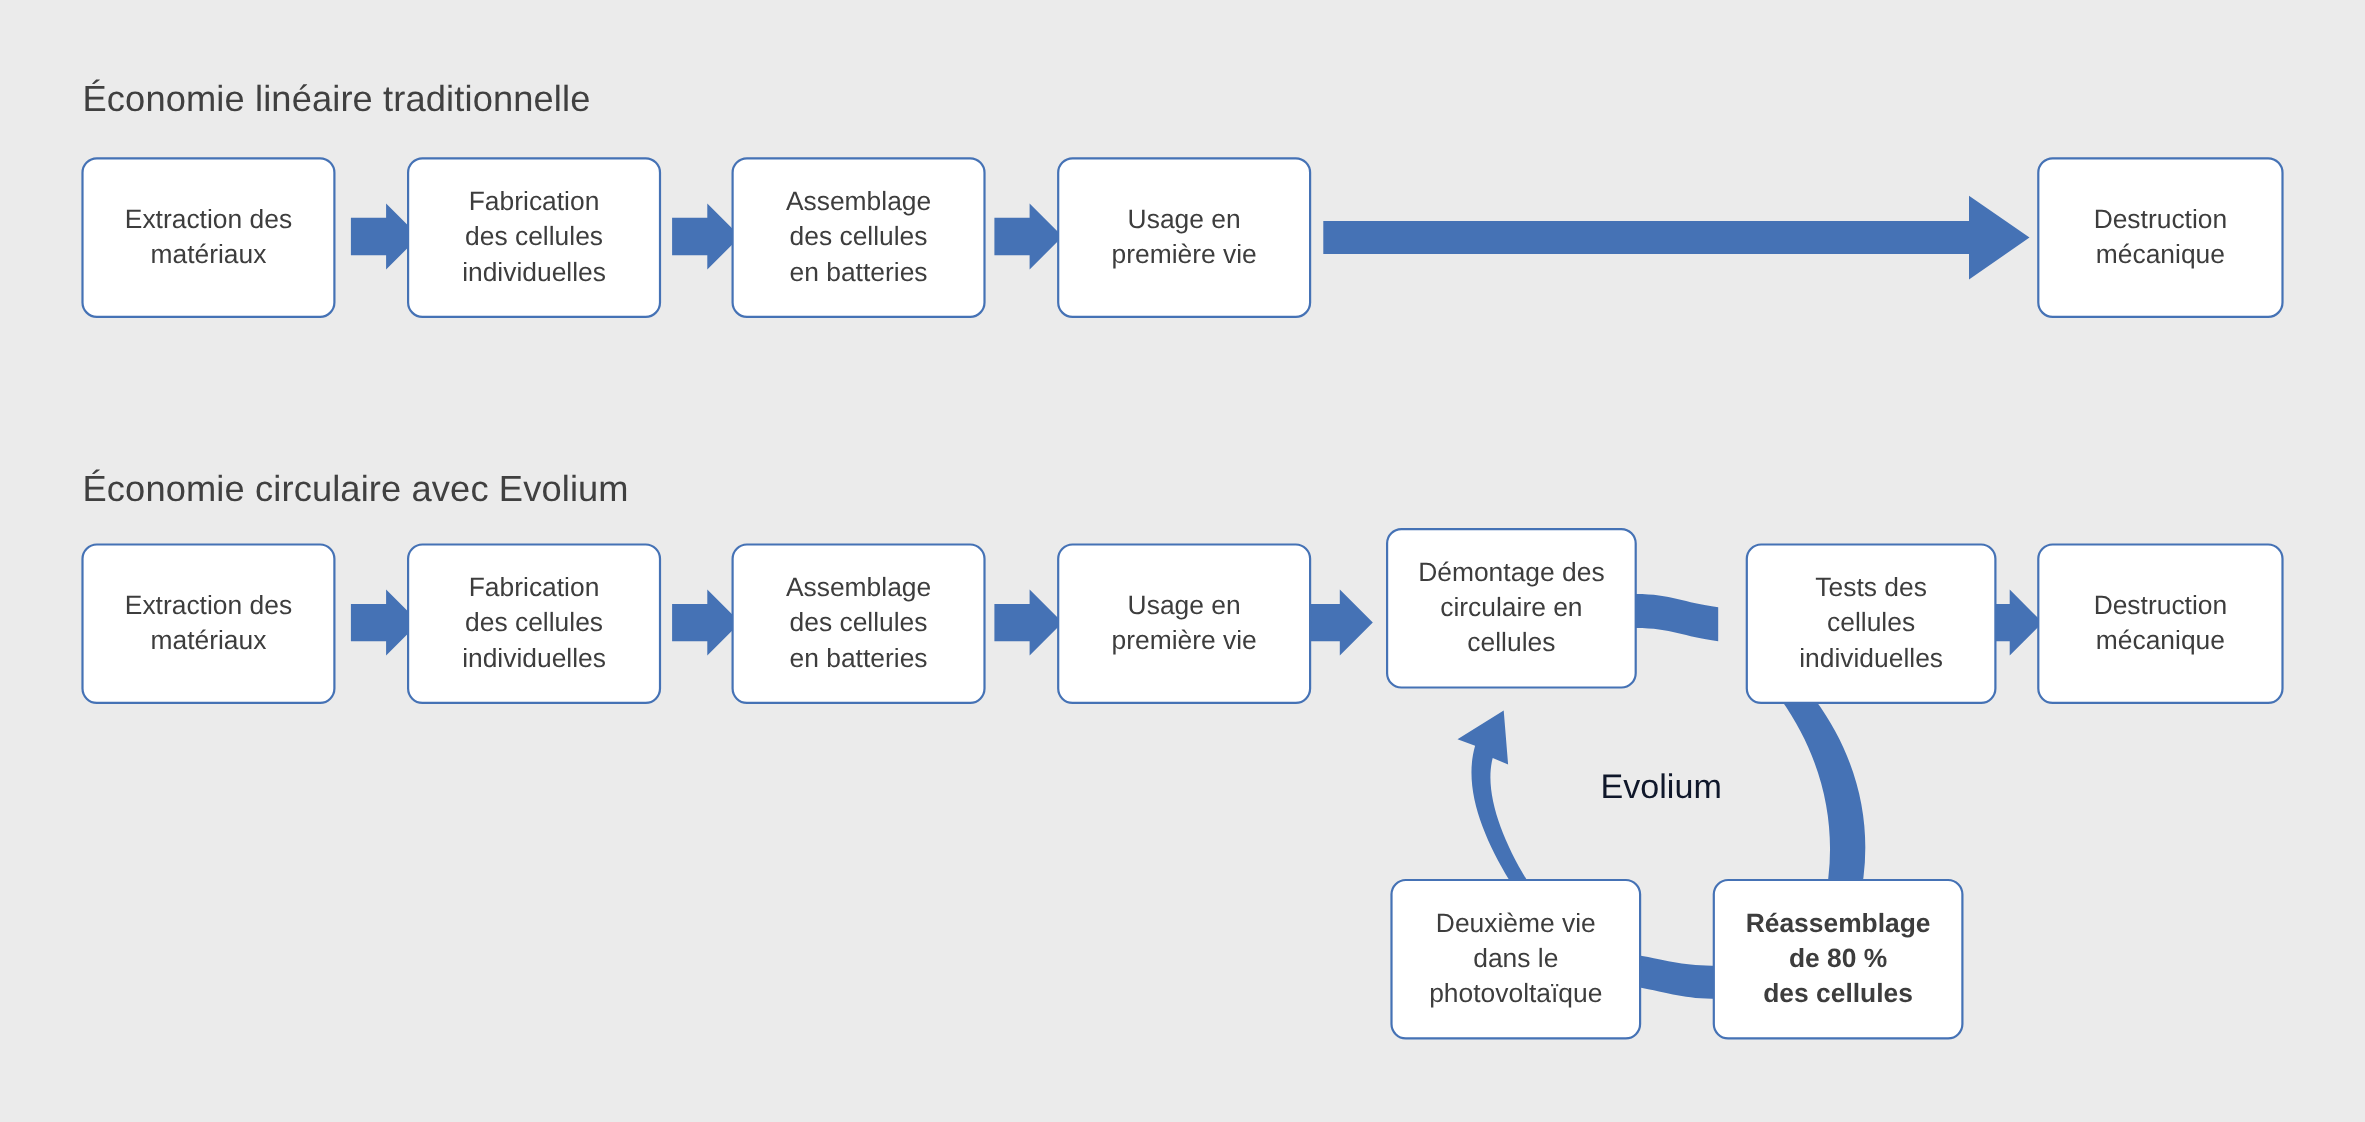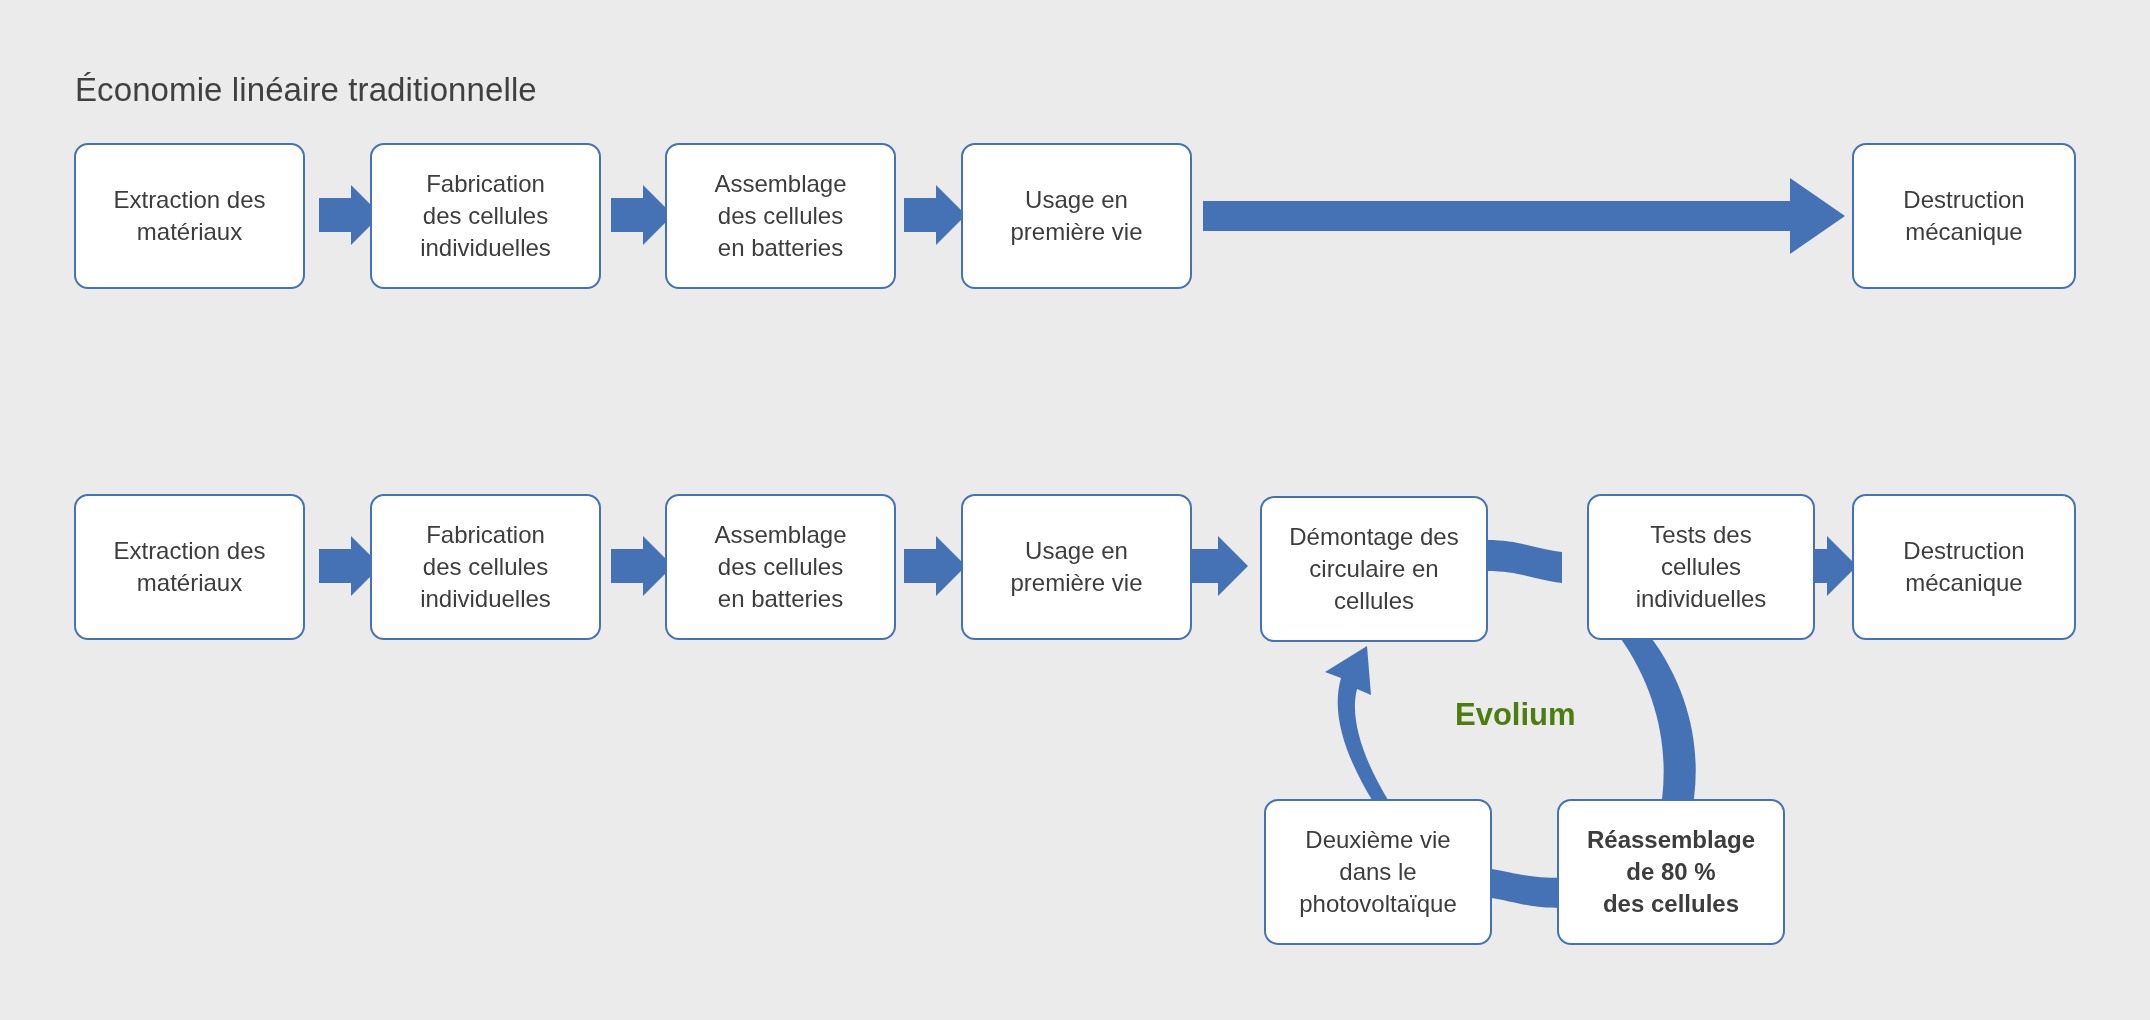--- a/index.html
+++ b/index.html
@@ -52,33 +52,34 @@
     position: absolute;
     left: 0; top: 0;
     width: 2150px;
     height: 1020px;
     z-index: 2;
     pointer-events: none;
   }
   .loop-label {
     position: absolute;
     font-size: 31px;
-    font-weight: 700;
-    color: #4d7c0f;
+    font-weight: 400;
+    color: #0f172a;
     white-space: nowrap;
     z-index: 4;
   }
 </style>
 </head>
 <body>
 
 <div id="stage">
 
   <div class="section-title" id="title-linear">Économie linéaire traditionnelle</div>
 
+  <div class="section-title" id="title-circular">Économie circulaire avec Evolium</div>
 
   <svg class="arrow-layer" viewBox="0 0 2150 1020">
     <defs></defs>
 
     <g>
       <path d="M 319 198 L 351 198 L 351 185 L 381 215 L 351 245 L 351 232 L 319 232 Z" fill="#4572b5"></path>
     </g>
 
     <g>
       <path d="M 611 198 L 643 198 L 643 185 L 673 215 L 643 245 L 643 232 L 611 232 Z" fill="#4572b5"></path>
@@ -194,21 +195,21 @@
     </div>
   </div>
 
   <div class="node" style="left:961px; top:494px; width:231px; height:146px;">
     <div>
       <span>Usage en</span>
       <span>première vie</span>
     </div>
   </div>
 
-  <div class="node" style="left:1260px; top:496px; width:228px; height:146px;">
+  <div class="node" style="left:1260px; top:480px; width:228px; height:146px;">
     <div>
       <span>Démontage des</span>
       <span>circulaire en</span>
       <span>cellules</span>
     </div>
   </div>
 
   <div class="node" style="left:1587px; top:494px; width:228px; height:146px;">
     <div>
       <span>Tests des</span>

